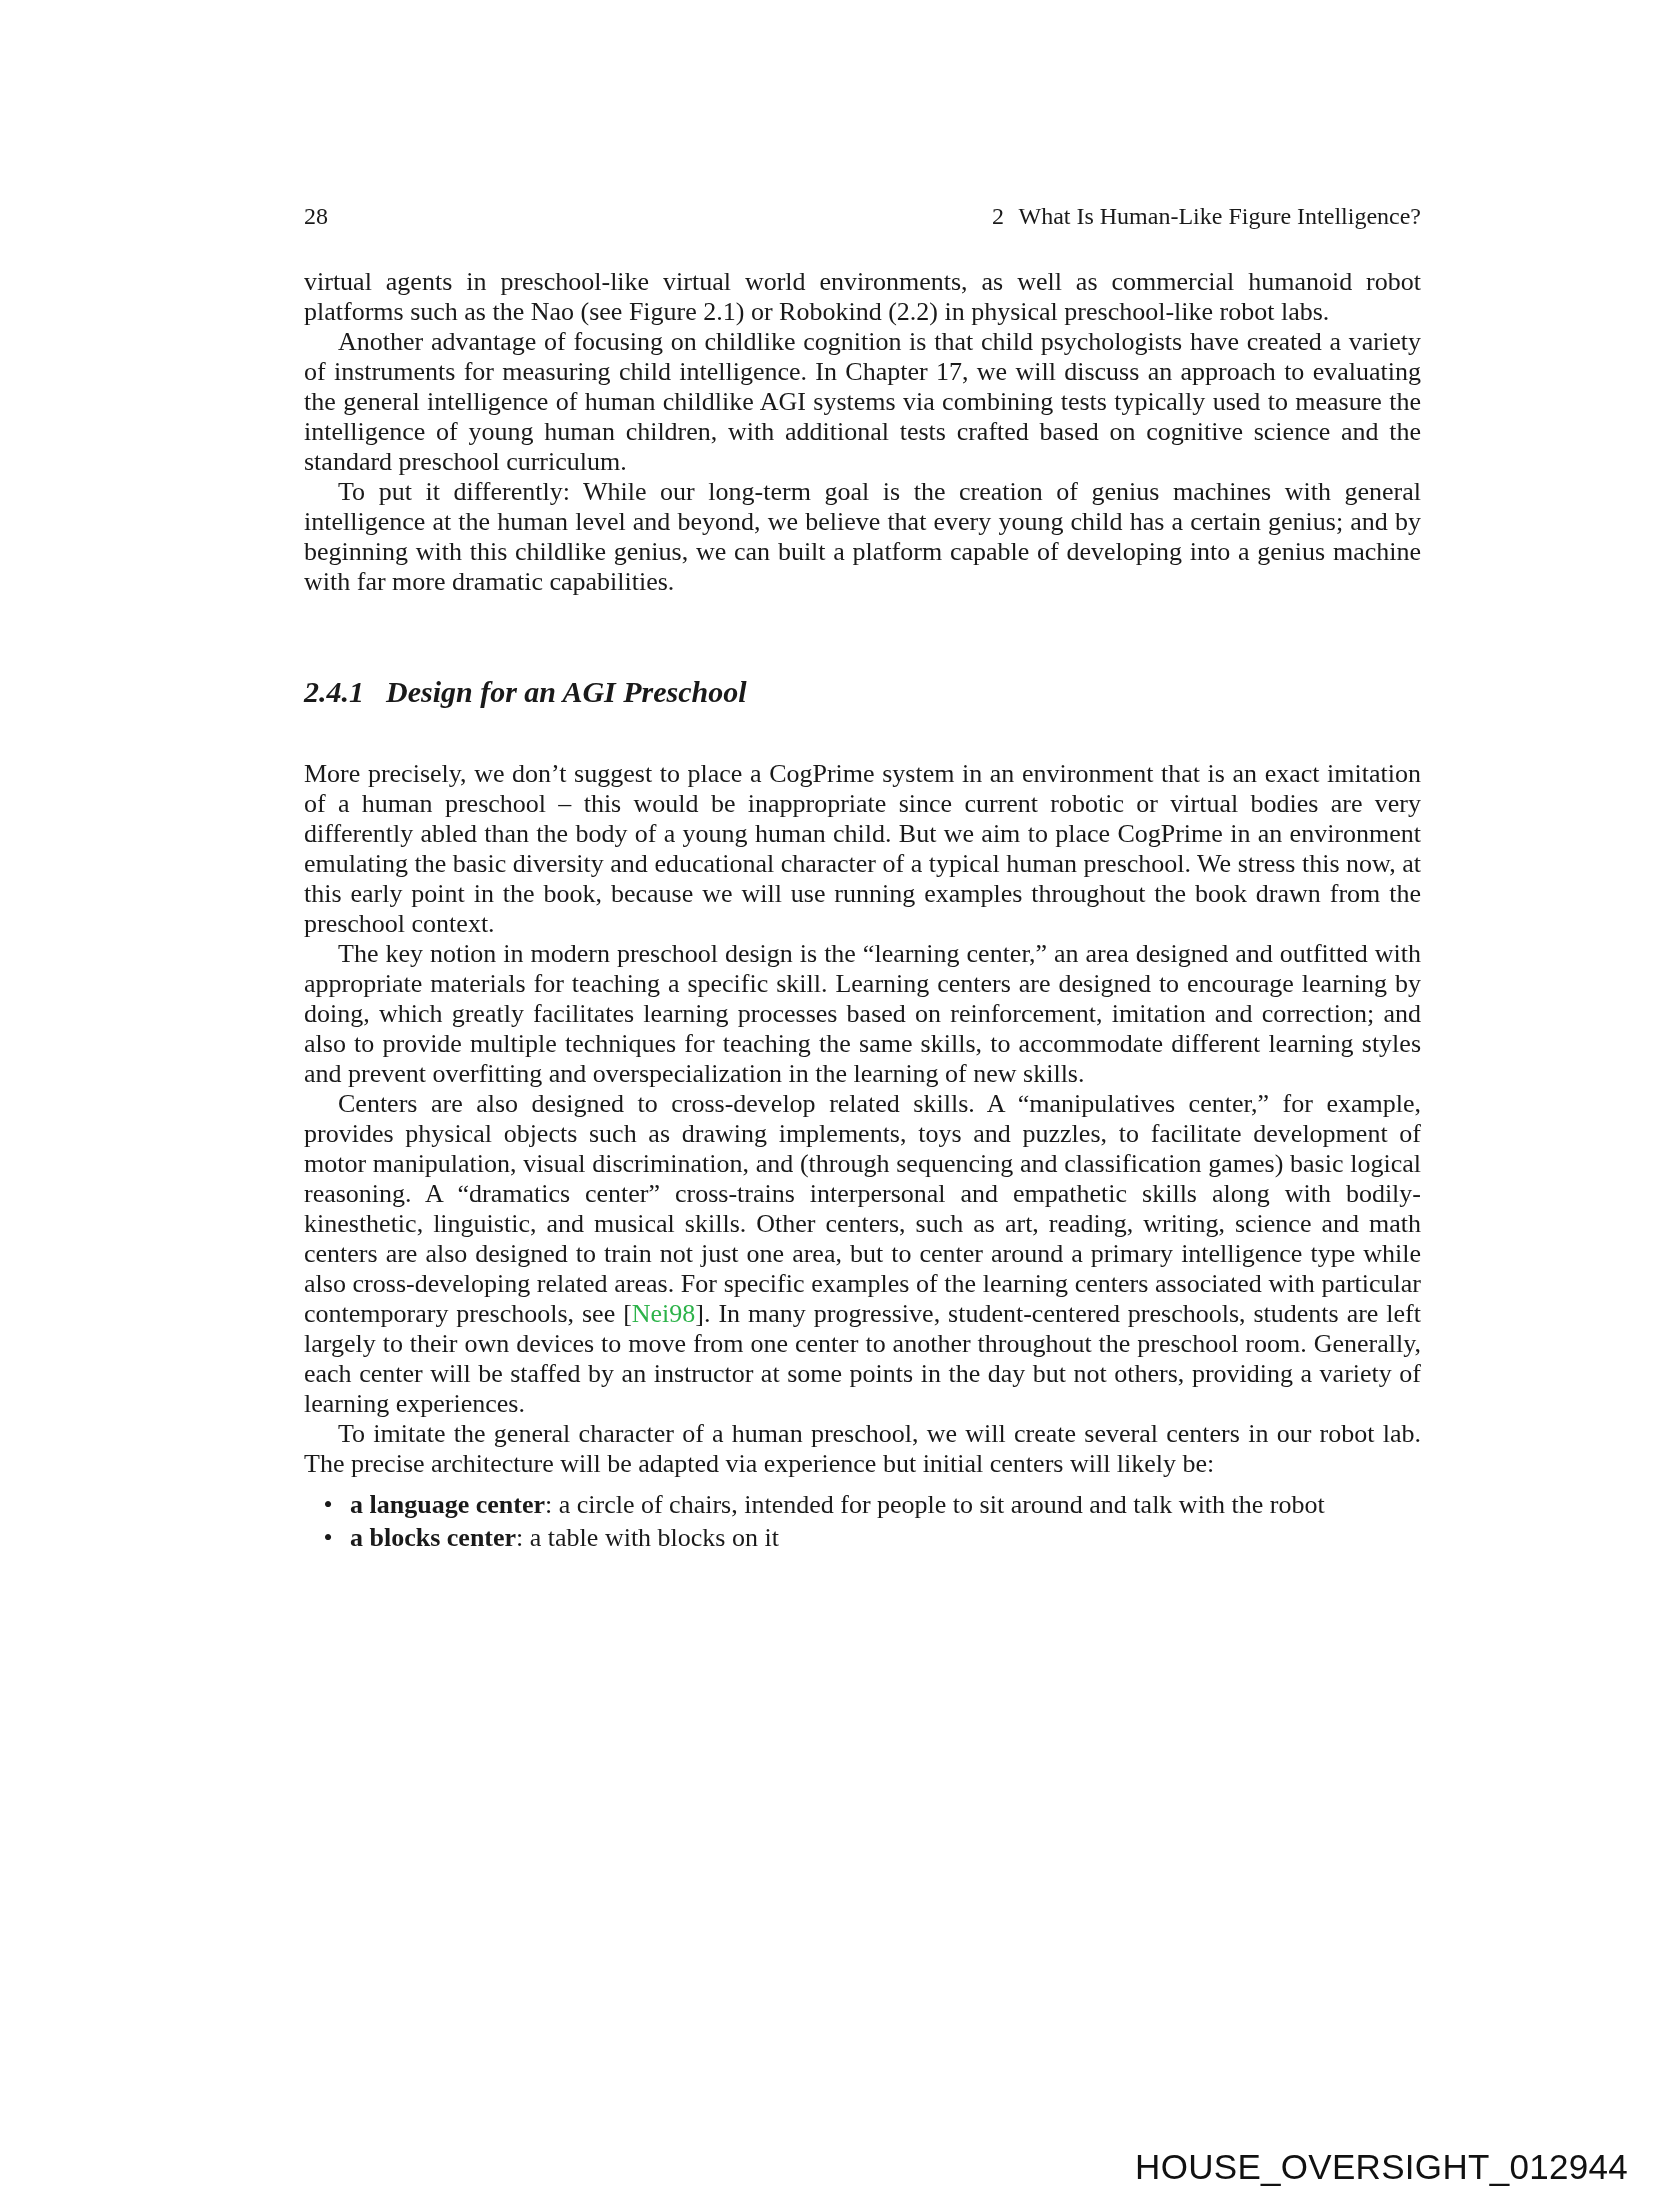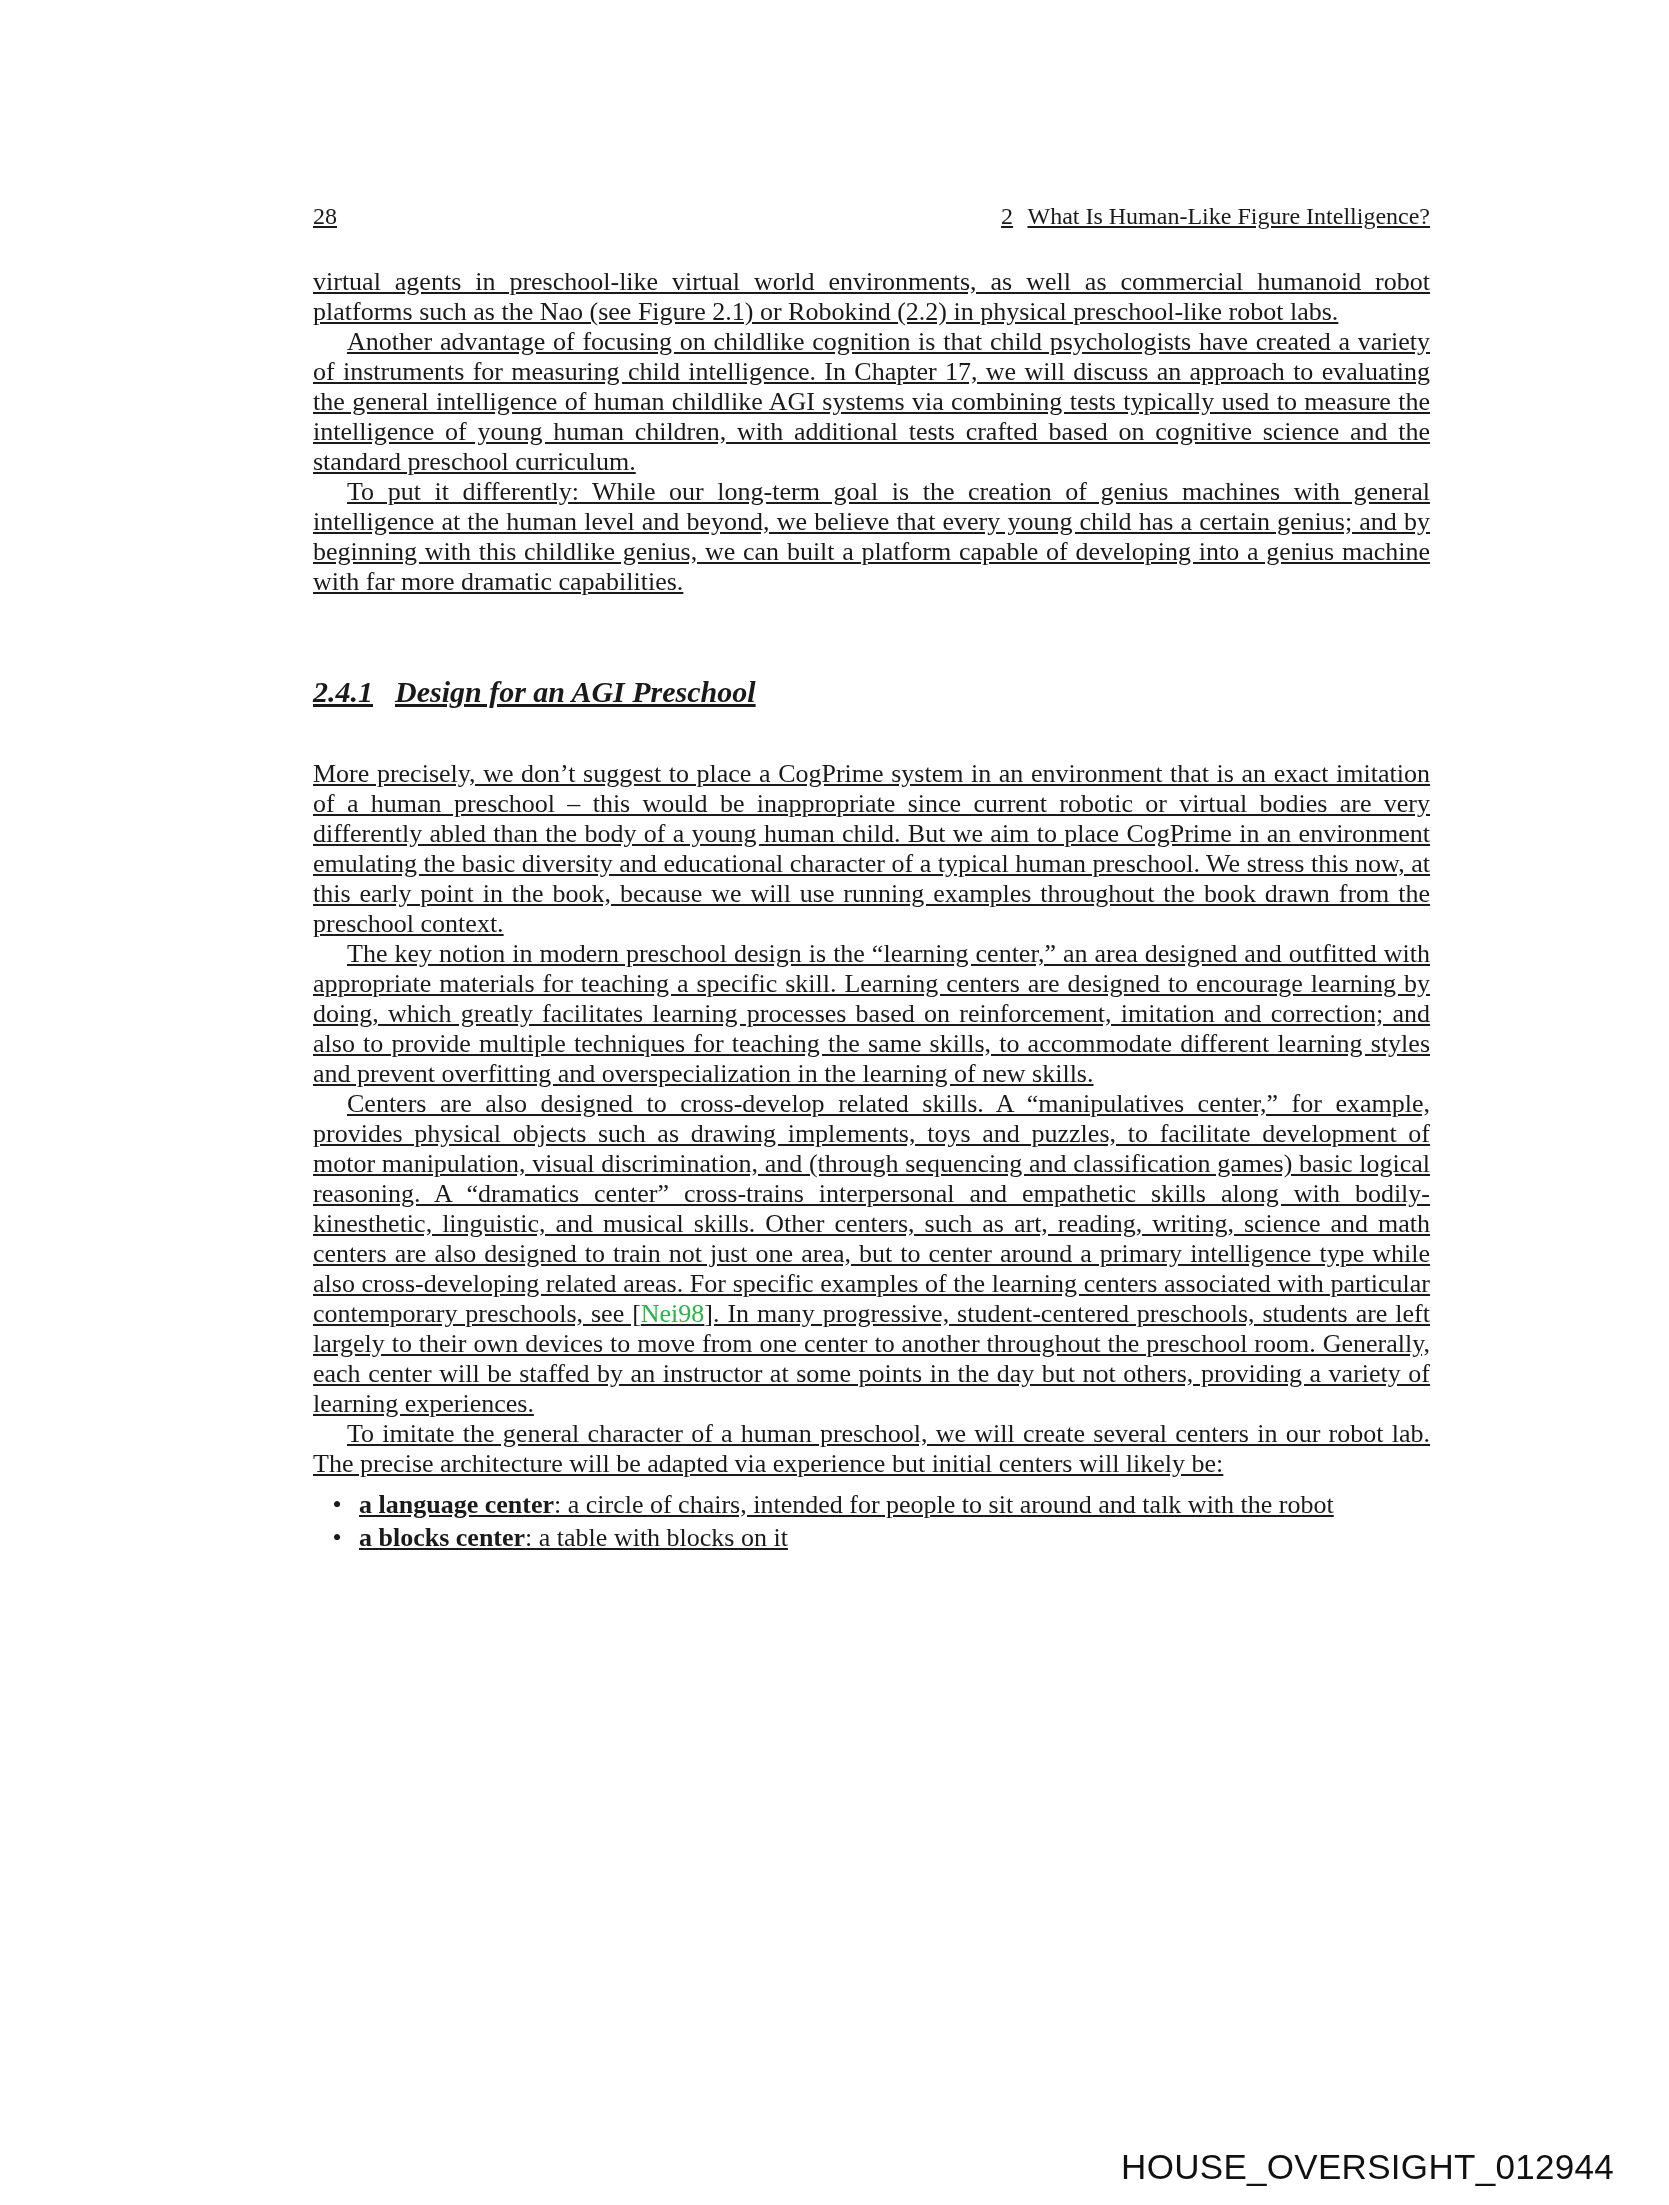--- a/index.html
+++ b/index.html
@@ -7,23 +7,22 @@
     position:relative;
     width:1669px; height:2205px;
     background:#ffffff;
     color:#1a1a1a;
     font-family:"Liberation Serif","DejaVu Serif",serif;
     overflow:hidden;
     margin:0 auto;
   }
   .content {
     position:absolute;
-    left:313px; top:203px;
+    left:304px; top:203px;
     width:1117px;
-    text-decoration:underline;
   }
   .running-header {
     display:flex;
     justify-content:space-between;
     align-items:baseline;
     font-size:24px;
     margin-bottom:37px;
   }
   .running-header .right span { margin-left:0; }
   .running-header .chapter-num { margin-right:14.4px; }
@@ -57,21 +56,21 @@
   }
   ul.bullet-list li::before {
     content:"\2022";
     position:absolute;
     left:19.6px;
     top:0;
   }
   .bullet-lead { font-weight:bold; }
   .watermark {
     position:absolute;
-    right:55px;
+    right:41px;
     bottom:18.3px;
     font-family:"Liberation Sans","DejaVu Sans",sans-serif;
     font-size:35px;
     color:#111111;
     letter-spacing:0.3px;
   }
 </style>
 </head>
 <body>
 

